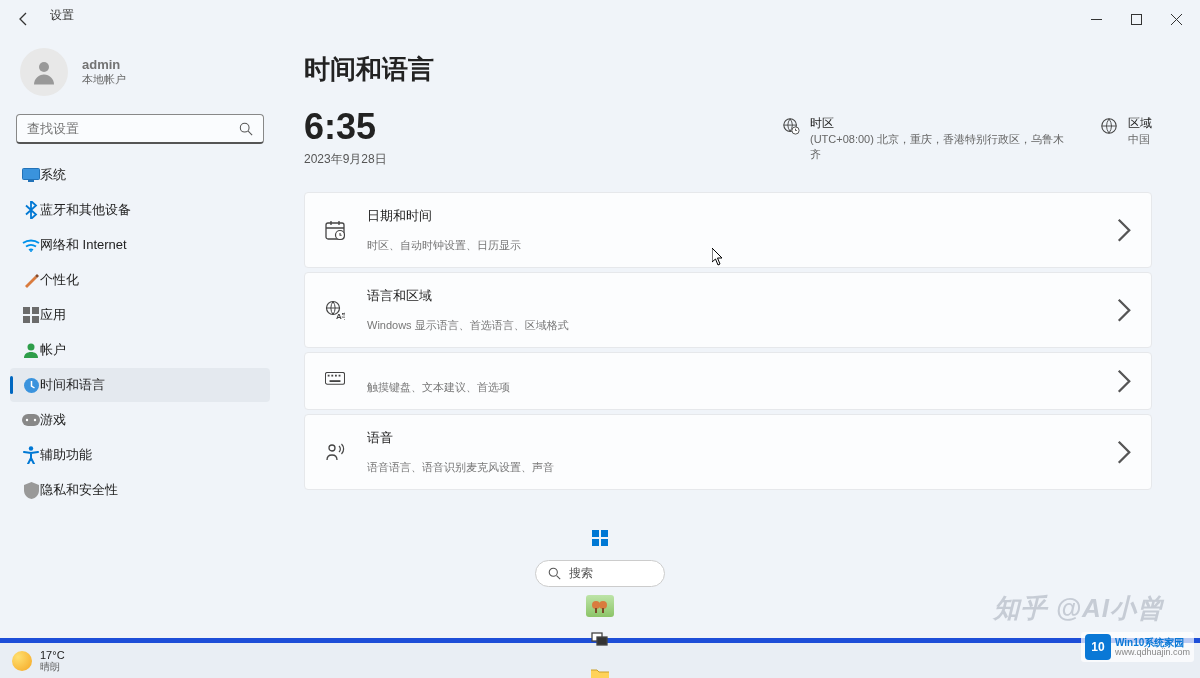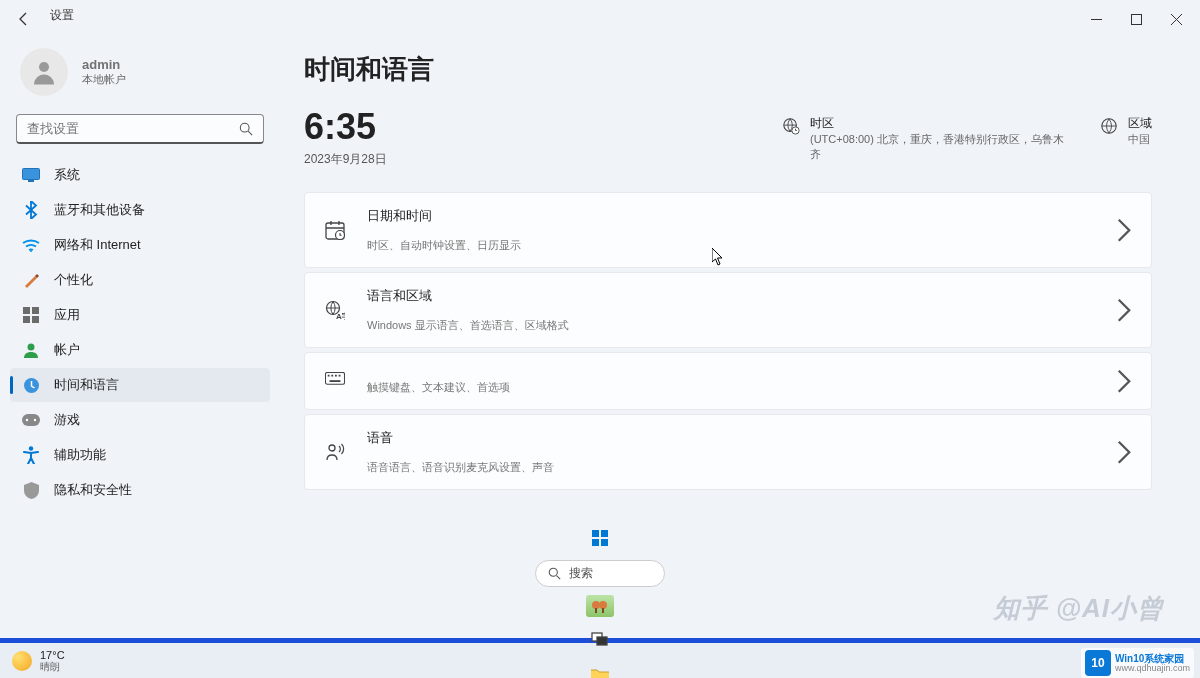--- a/index.html
+++ b/index.html
@@ -24,21 +24,21 @@
     .avatar svg { width: 30px; height: 30px; fill: #999; }
     .profile-name { font-size: 13px; font-weight: 600; color: #737373; }
     .profile-sub { font-size: 11px; color: #666; }
     
     
     .search-box { display: flex; align-items: center; border: 1px solid #888; border-bottom: 2px solid #555; background: #fafcfe; border-radius: 4px; padding: 6px 10px; margin: 0 6px 14px 6px; }
     .search-box input { flex: 1; border: none; background: transparent; outline: none; font-size: 13px; color: #555; }
     .search-box .sicon { width: 14px; height: 14px; }
     
     
-    .nav-item { display: flex; align-items: flex-start; gap: 14px; padding: 8px 12px; border-radius: 4px; cursor: pointer; font-size: 13px; color: #222; margin: 1px 0; position: relative; }
+    .nav-item { display: flex; align-items: flex-start; padding: 8px 12px; border-radius: 4px; cursor: pointer; font-size: 13px; color: #222; margin: 1px 0; position: relative; }
     .nav-item.active { background: #e4e9ef; }
     .nav-item.active::before { content: ""; position: absolute; left: 0; top: 8px; bottom: 8px; width: 3px; background: #0067c0; border-radius: 2px; }
     .nav-icon { width: 18px; height: 18px; display: flex; align-items: center; justify-content: center; flex-shrink: 0; }
     
     
     .page-title { font-size: 26px; font-weight: 600; color: #222; margin: 14px 0 22px 0; }
     .info-row { display: flex; align-items: center; justify-content: space-between; margin-bottom: 24px; }
     .clock-block .time { font-size: 36px; font-weight: 600; color: #222; line-height: 1; }
     .clock-block .date { font-size: 12px; color: #555; margin-top: 6px; }
     .info-right { display: flex; gap: 30px; align-items: flex-start; }
@@ -61,21 +61,21 @@
     .weather-icon { width: 20px; height: 20px; border-radius: 50%; background: radial-gradient(circle at 30% 30%, #ffe070, #f5a623); }
     .wtxt .temp { font-size: 11px; color: #222; line-height: 1.1; }
     .wtxt .cond { font-size: 10px; color: #666; line-height: 1.1; }
     .tb-center { position: absolute; left: 50%; transform: translateX(-50%); display: flex; align-items: center; gap: 8px; flex-direction: column; }
     .tb-icon { width: 28px; height: 28px; display: flex; align-items: center; justify-content: center; border-radius: 4px; cursor: pointer; }
     .tb-search { display: flex; align-items: center; gap: 8px; background: #fff; border: 1px solid #ccc; border-radius: 16px; padding: 4px 12px; width: 130px; font-size: 12px; color: #555; }
     .tb-thumb { width: 28px; height: 22px; border-radius: 3px; display:flex; align-items:center; justify-content:center; }
     
     
     .wm1 { position: absolute; right: 36px; bottom: 52px; font-size: 26px; font-weight: 600; color: rgba(120,130,145,0.35); font-style: italic; letter-spacing: 1px; }
-    .wm2 { position: absolute; right: 6px; bottom: 0; display: flex; align-items: center; gap: 4px; background: rgba(255,255,255,0.7); padding: 2px 4px; border-radius: 3px; }
+    .wm2 { position: absolute; right: 6px; bottom: 16px; display: flex; align-items: center; gap: 4px; background: rgba(255,255,255,0.7); padding: 2px 4px; border-radius: 3px; }
     .wm2 .logo { width: 26px; height: 26px; background: #0a78d6; border-radius: 4px; display:flex; align-items:center; justify-content:center; color:#fff; font-weight:bold; font-size:12px; }
     .wm2 .txt .t1 { font-size: 10px; color: #0a78d6; font-weight: 600; line-height:1.1; }
     .wm2 .txt .t2 { font-size: 9px; color: #888; line-height:1.1; }
 
     .cursor-arrow { position: absolute; left: 712px; top: 248px; pointer-events: none; }
   </style>
 </head>
 <body>
 
 <div class="titlebar">

